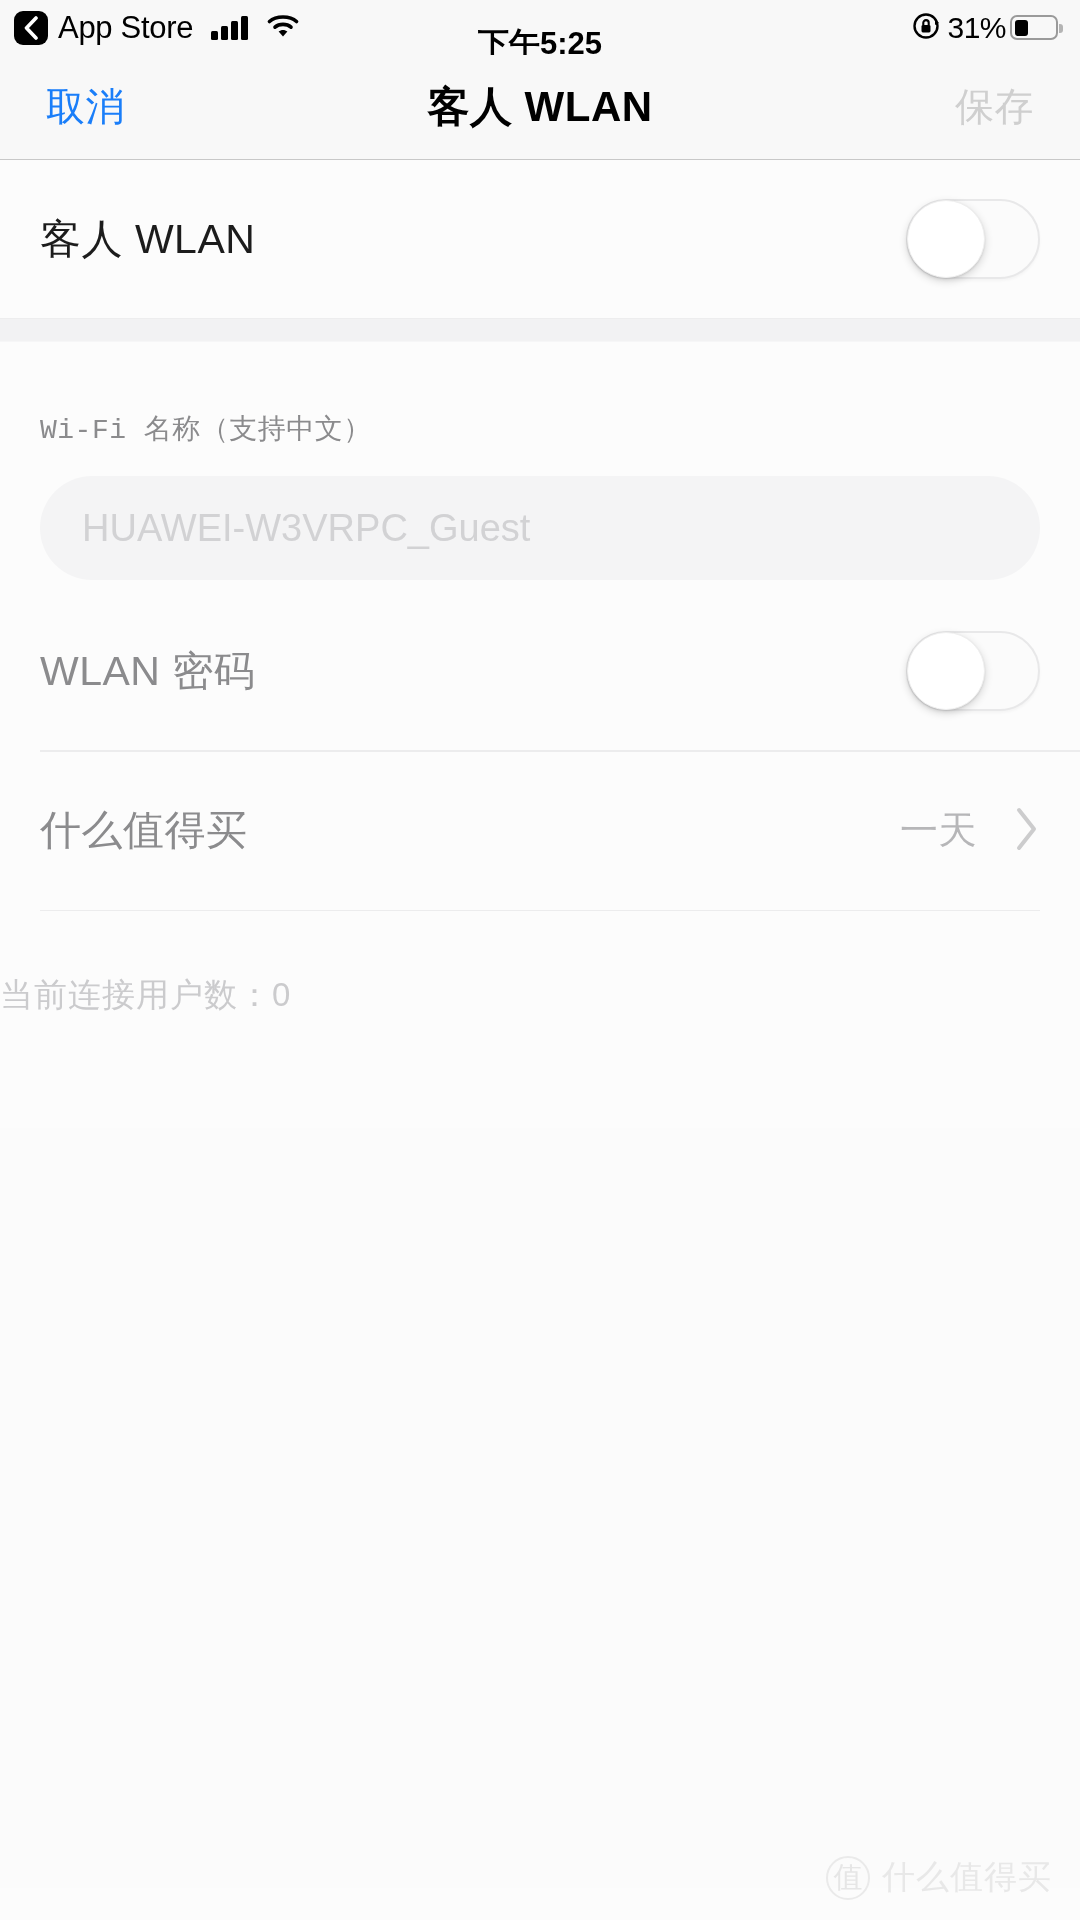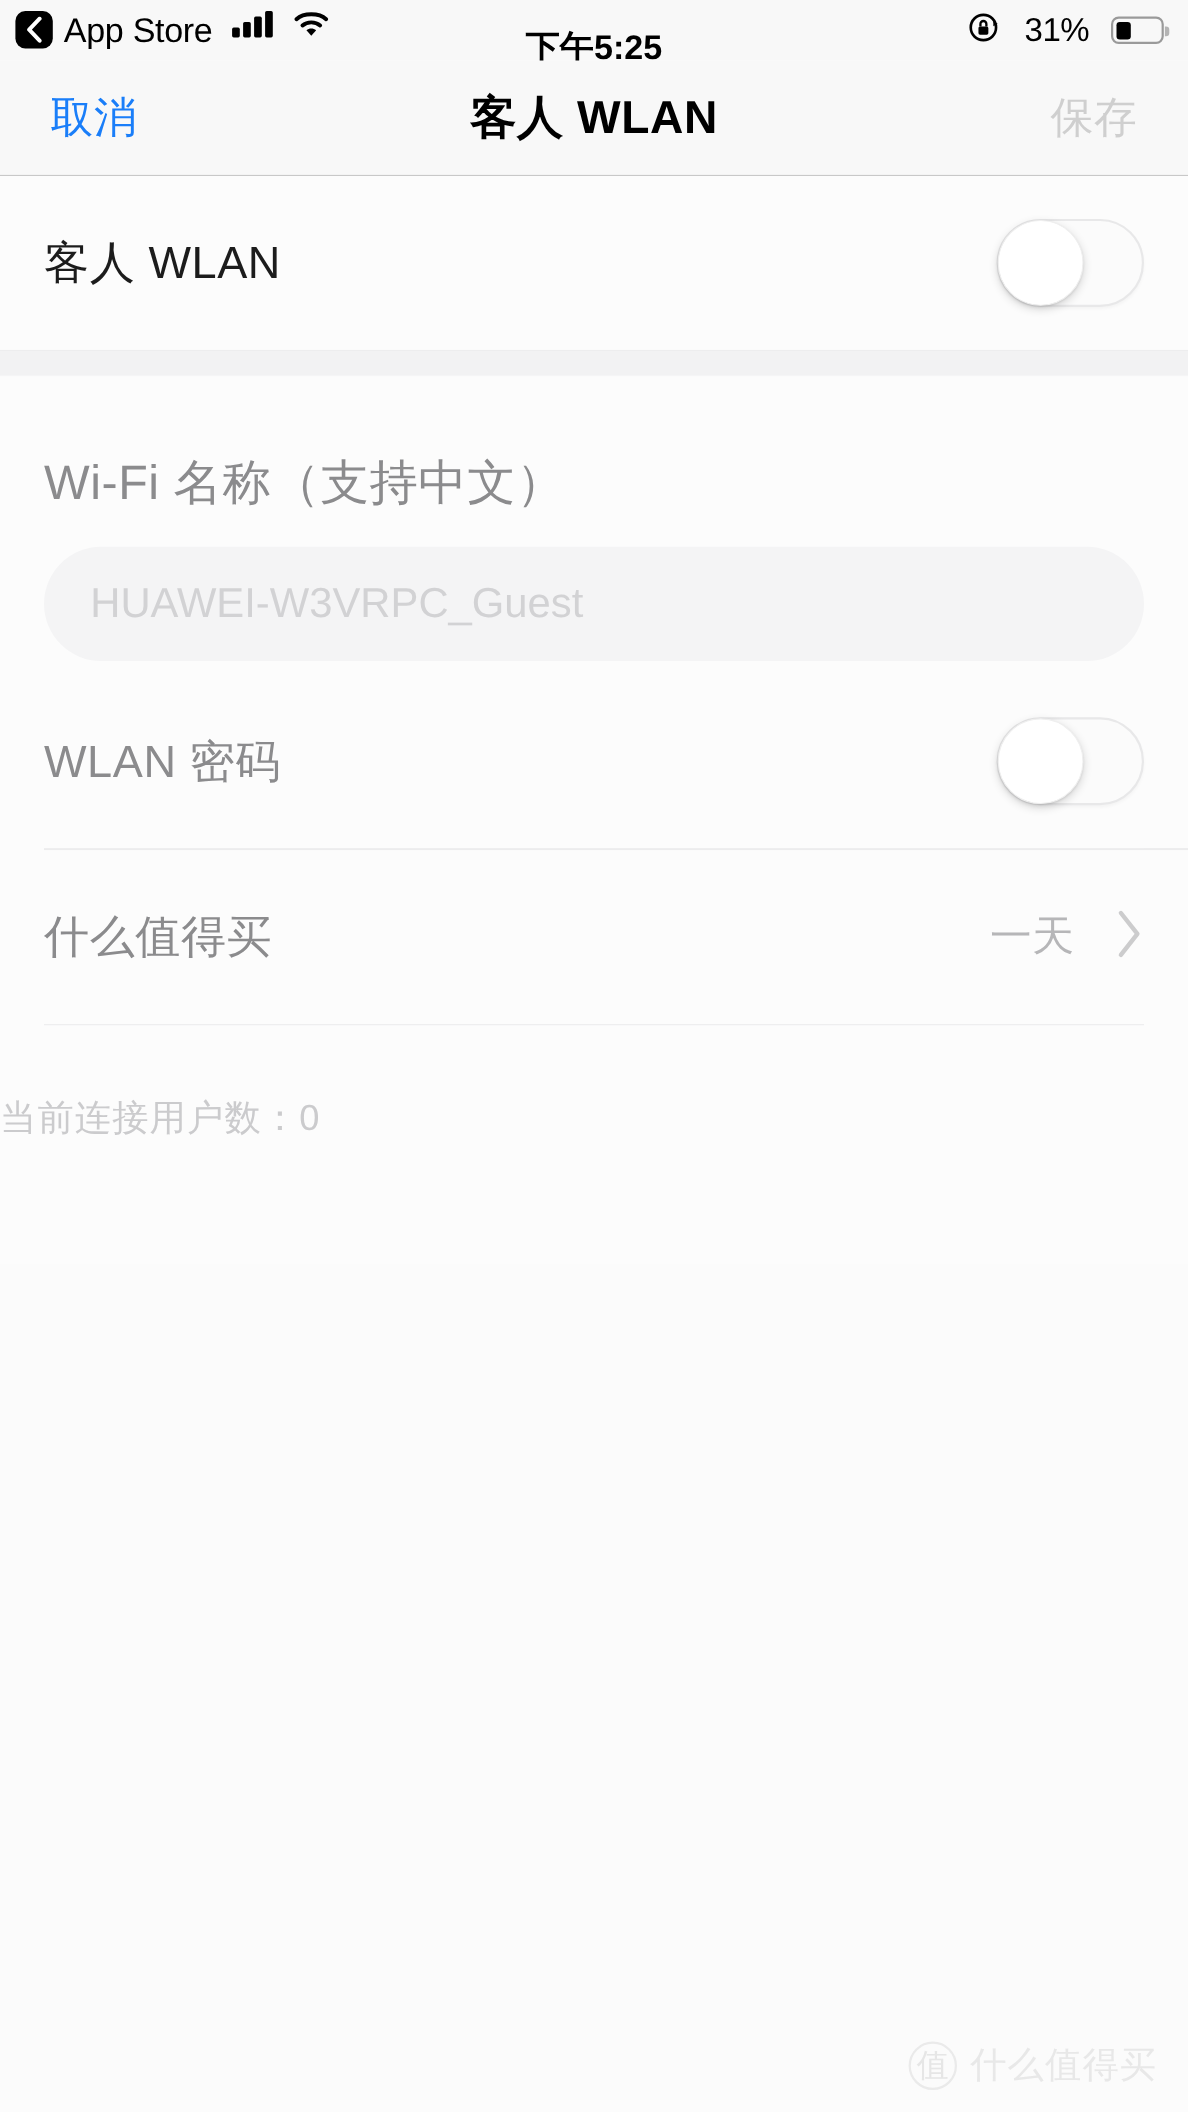--- a/index.html
+++ b/index.html
@@ -23,20 +23,21 @@
     width: 1080px;
     height: 55px;
     background: #f8f8f8;
     display: flex;
     align-items: center;
     box-sizing: border-box;
     padding: 0 22px 0 14px;
   }
   .sb-left {
     display: flex;
+    align-items: center;
     gap: 10px;
     flex: 0 0 auto;
   }
   .back-chip {
     width: 34px; height: 34px;
     background: #000000;
     border-radius: 9px;
     display: flex;
     align-items: center;
     justify-content: center;
@@ -82,21 +83,21 @@
     font-size: 31px;
     font-weight: 600;
     color: #000;
     letter-spacing: 0px;
   }
 
   .sb-right {
     margin-left: auto;
     display: flex;
     align-items: center;
-    gap: 20px;
+    gap: 4px;
     flex: 0 0 auto;
     position: relative;
     z-index: 2;
   }
   .sb-batt-pct {
     font-size: 30px;
     color: #000;
     letter-spacing: -0.5px;
   }
   .batt {
@@ -194,25 +195,26 @@
     border-bottom: 1px solid #f6f6f7;
   }
 
   .section {
     background: #fcfcfc;
     padding: 0 40px;
     box-sizing: border-box;
   }
 
   .field-label {
-    font-size: 44px;
+    font-size: 28px;
     color: #8b8b8d;
     letter-spacing: 0.5px;
     padding-top: 68px;
     padding-bottom: 28px;
+    font-family: Liberation Mono, monospace;
   }
 
   .text-input {
     display: block;
     width: 100%;
     box-sizing: border-box;
     height: 104px;
     background: #f4f4f5;
     border: none;
     border-radius: 52px;

